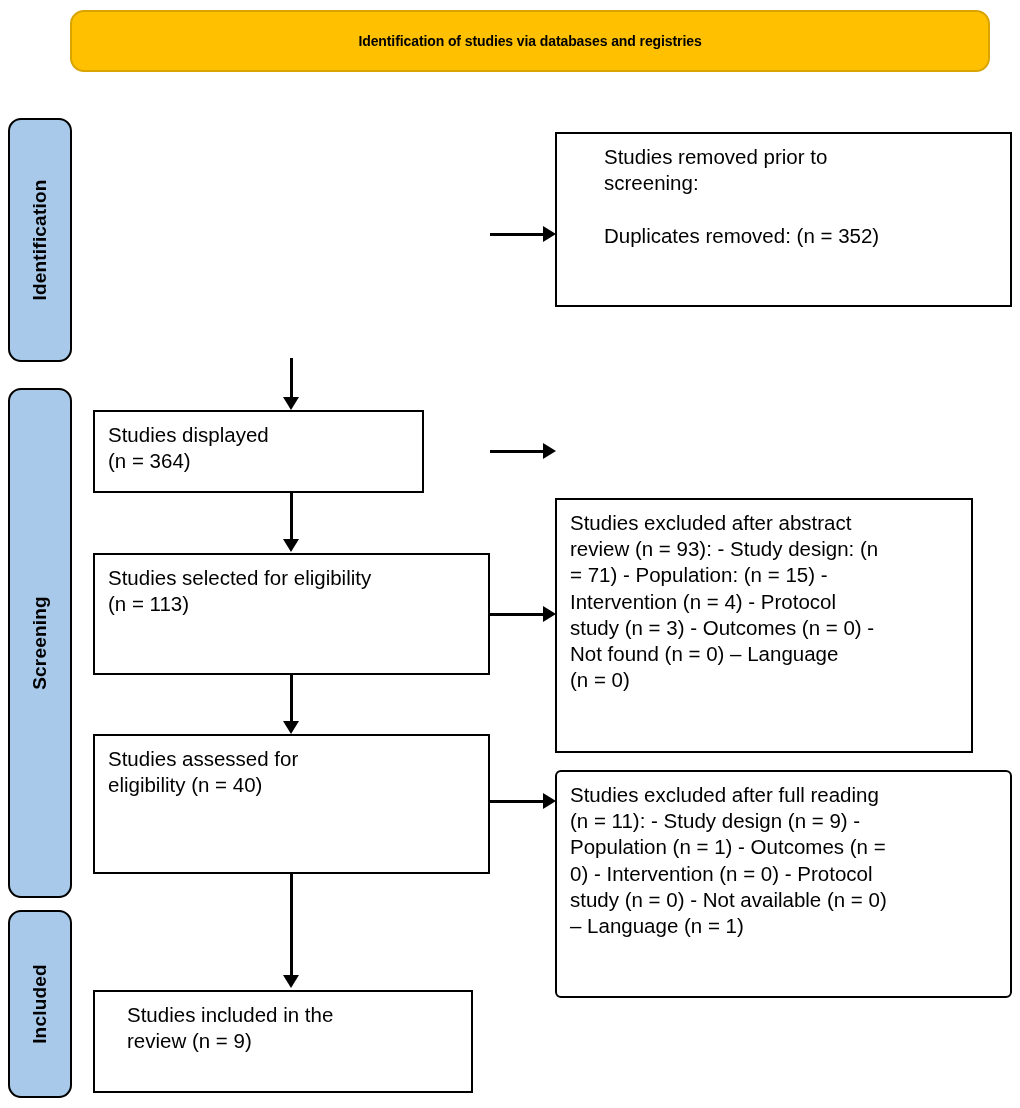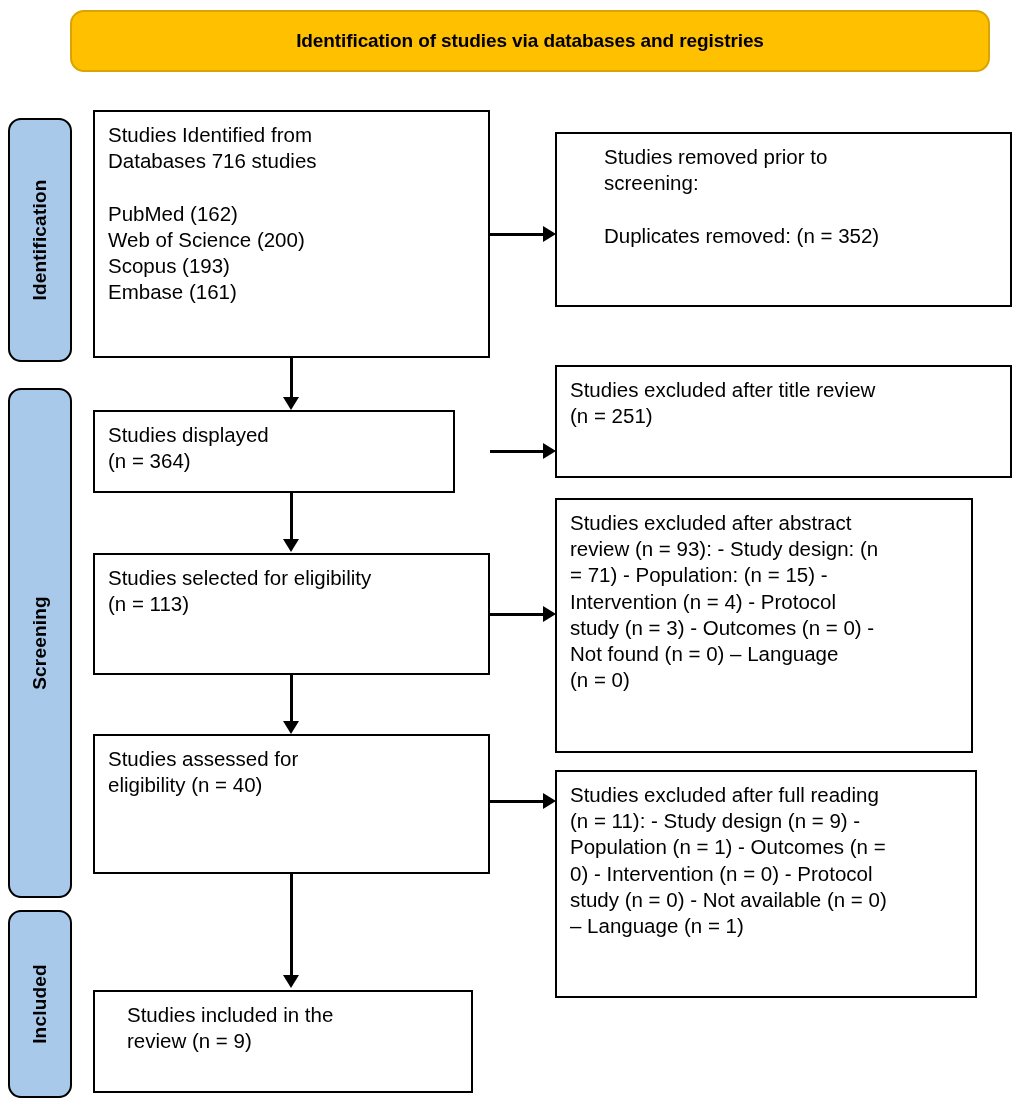--- a/index.html
+++ b/index.html
@@ -28,21 +28,21 @@
     height: 62px;
     background: #FFC000;
     border: 2px solid #D9A400;
     border-radius: 14px;
     display: flex;
     align-items: center;
     justify-content: center;
     box-sizing: border-box;
   }
   .banner-text {
-    font-size: 19px;
+    font-size: 14px;
     font-weight: bold;
     letter-spacing: -0.1px;
     color: #000;
     text-align: center;
   }
 
   
   .phase {
     position: absolute;
     left: 8px;
@@ -77,30 +77,30 @@
   }
   .box-text {
     font-size: 20.5px;
     line-height: 1.28;
     white-space: pre-line;
     color: #000;
   }
 
   
   #box-identified   { left: 93px;  top: 110px; width: 397px; height: 248px; }
-  #box-displayed    { left: 93px;  top: 410px; width: 362px; height: 83px;  }
+  #box-displayed    { left: 93px;  top: 410px; width: 331px; height: 83px;  }
   #box-selected     { left: 93px;  top: 553px; width: 397px; height: 122px; }
   #box-assessed     { left: 93px;  top: 734px; width: 397px; height: 140px; }
   #box-included     { left: 93px;  top: 990px; width: 380px; height: 103px; padding-left: 32px; }
 
   
   #box-removed      { left: 555px; top: 132px; width: 457px; height: 175px; padding-left: 47px; }
   #box-excl-title   { left: 555px; top: 365px; width: 457px; height: 113px; }
   #box-excl-abstract{ left: 555px; top: 498px; width: 418px; height: 255px; }
-  #box-excl-full    { left: 555px; top: 770px; width: 422px; height: 228px; }
+  #box-excl-full    { left: 555px; top: 770px; width: 457px; height: 228px; border-radius: 6px; }
 
   
   .conn {
     position: absolute;
     background: #000000;
   }
   .v-line { width: 2.5px; }
   .h-line { height: 2.5px; }
 
   
@@ -134,29 +134,20 @@
   <div class="phase" id="phase-identification">
     <span class="phase-label">Identification</span>
   </div>
   <div class="phase" id="phase-screening">
     <span class="phase-label">Screening</span>
   </div>
   <div class="phase" id="phase-included">
     <span class="phase-label">Included</span>
   </div>
 
-  <div class="box" id="box-identified">
-    <div class="box-text">Studies Identified from
-Databases 716 studies
-
-PubMed (162)
-Web of Science (200)
-Scopus (193)
-Embase (161)</div>
-  </div>
 
   <div class="box" id="box-displayed">
     <div class="box-text">Studies displayed
 (n = 364)</div>
   </div>
 
   <div class="box" id="box-selected">
     <div class="box-text">Studies selected for eligibility
 (n = 113)</div>
   </div>
@@ -171,24 +162,20 @@
 review (n = 9)</div>
   </div>
 
   <div class="box" id="box-removed">
     <div class="box-text">Studies removed prior to
 screening:
 
 Duplicates removed: (n = 352)</div>
   </div>
 
-  <div class="box" id="box-excl-title">
-    <div class="box-text">Studies excluded after title review
-(n = 251)</div>
-  </div>
 
   <div class="box" id="box-excl-abstract">
     <div class="box-text">Studies excluded after abstract
 review (n = 93): - Study design: (n
 = 71) - Population: (n = 15) -
 Intervention (n = 4) - Protocol
 study (n = 3) - Outcomes (n = 0) -
 Not found (n = 0) – Language
 (n = 0)</div>
   </div>

